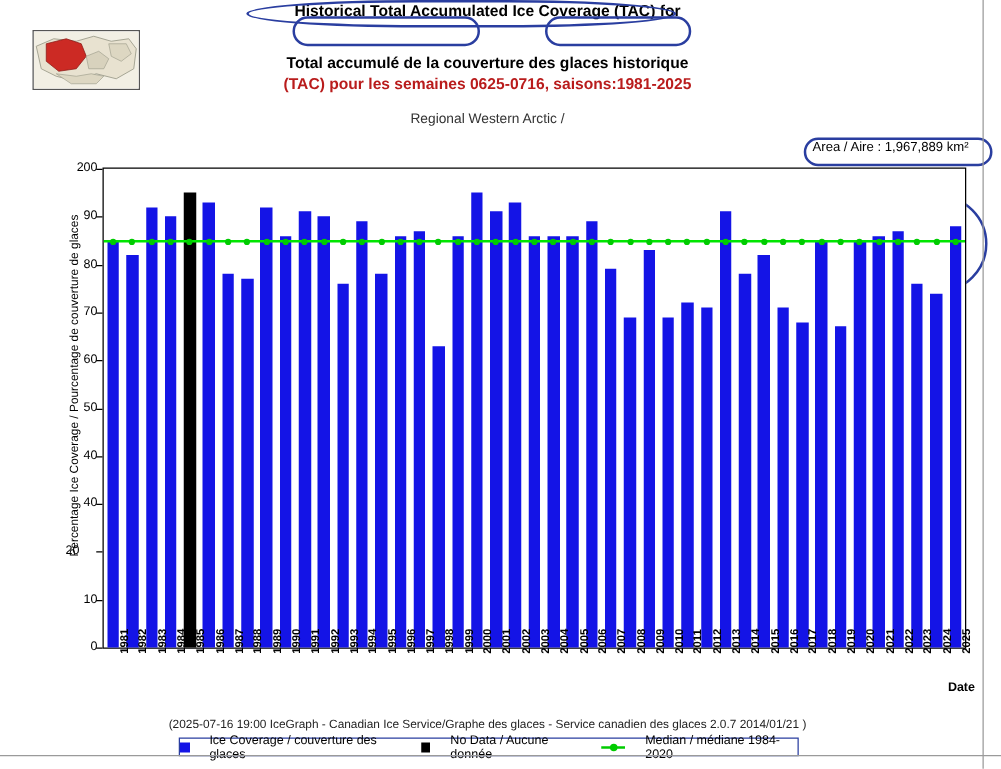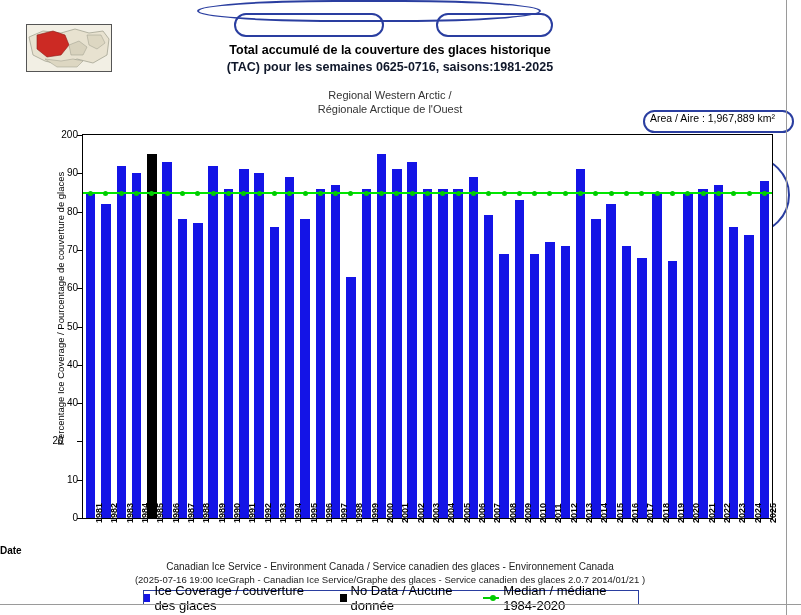--- a/index.html
+++ b/index.html
@@ -62,21 +62,21 @@
     font-weight: bold;
     color: #000000;
   }
   .title-fr2 {
     position: absolute;
     left: 0; top: 60px;
     width: 780px;
     text-align: center;
     font-size: 12.5px;
     font-weight: bold;
-    color: #0f172a;
+    color: #b91c1c;
   }
   .subtitle1 {
     position: absolute;
     left: 0; top: 89px;
     width: 780px;
     text-align: center;
     font-size: 11px;
     color: #333333;
   }
   .subtitle2 {
@@ -215,21 +215,21 @@
     color: #000000;
     transform: rotate(-90deg);
     transform-origin: left top;
     white-space: nowrap;
     font-weight: bold;
   }
   .xaxis-title {
     position: absolute;
     left: 0; top: 545px;
     width: 780px;
-    text-align: left;
+    text-align: right;
     font-size: 10px;
     font-weight: bold;
     color: #000000;
   }
 
   
   .footer1 {
     position: absolute;
     left: 0; top: 561px;
     width: 780px;
@@ -255,22 +255,22 @@
     box-sizing: border-box;
     display: flex;
     align-items: center;
     justify-content: center;
     gap: 14px;
     background: #ffffff;
   }
   .legend-item {
     display: flex;
     align-items: center;
-    gap: 4px;
-    font-size: 13px;
+    gap: 16px;
+    font-size: 10px;
     color: #000000;
   }
   .swatch-blue {
     width: 8px; height: 8px; background: #1414e6;
   }
   .swatch-black {
     width: 8px; height: 8px; background: #000000;
   }
   .swatch-green {
     width: 20px; height: 2px; background: #00cc00; position: relative;
@@ -293,24 +293,24 @@
     <svg width="84" height="46" viewBox="0 0 84 46">
       <rect x="0" y="0" width="84" height="46" fill="#f2efe4"></rect>
       <path d="M2 12 L16 6 L34 8 L48 4 L62 8 L76 6 L82 14 L80 30 L66 38 L50 34 L34 40 L18 36 L6 30 Z" fill="#e8e2d0" stroke="#9b9b8a" stroke-width="0.7"></path>
       <path d="M10 10 L26 6 L38 10 L42 20 L34 30 L20 32 L10 24 Z" fill="#cc2a24" stroke="#8b1a16" stroke-width="0.6"></path>
       <path d="M42 20 L52 16 L60 22 L56 30 L44 30 Z" fill="#d8d2bd" stroke="#9b9b8a" stroke-width="0.5"></path>
       <path d="M60 10 L74 10 L78 18 L70 24 L62 20 Z" fill="#ddd7c2" stroke="#9b9b8a" stroke-width="0.5"></path>
       <path d="M18 34 L34 36 L46 34 L56 36 L50 42 L30 42 Z" fill="#ddd7c2" stroke="#9b9b8a" stroke-width="0.5"></path>
     </svg>
   </div>
 
+  <div class="title-en">Historical Total Accumulated Ice Coverage (TAC) for</div>
   <div class="title-fr1">Total accumulé de la couverture des glaces historique</div>
   <div class="title-fr2">(TAC) pour les semaines 0625-0716, saisons:1981-2025</div>
   <div class="subtitle1">Regional Western Arctic /</div>
-  <div class="subtitle2">Régionale Arctique de l'Ouest</div>
 
   <div class="annot" style="left:197px; top:0px; width:340px; height:18px;"></div>
   <div class="annot-box" style="left:234px; top:13px; width:146px; height:20px;"></div>
   <div class="annot-box" style="left:436px; top:13px; width:113px; height:20px;"></div>
   <div class="annot-box" style="left:643px; top:110px; width:147px; height:19px;"></div>
   <div class="annot-circle" style="left:712px; top:156px; width:74px; height:74px;"></div>
 
   <div class="area-label">Area / Aire : 1,967,889 km²</div>
 
   <div class="plot-wrap">
@@ -477,21 +477,20 @@
       <div class="median-dot" style="left: 657.289px; top: 62.95px;"></div>
       <div class="median-dot" style="left: 672.6px; top: 62.95px;"></div>
       <div class="median-dot" style="left: 687.911px; top: 62.95px;"></div>
       <div class="median-dot" style="left: 703.222px; top: 62.95px;"></div>
       <div class="median-dot" style="left: 718.533px; top: 62.95px;"></div>
       <div class="median-dot" style="left: 733.844px; top: 62.95px;"></div>
     </div>
 
   <div class="xaxis-title">Date</div>
 
-  <div class="footer1">Canadian Ice Service - Environment Canada / Service canadien des glaces - Environnement Canada</div>
   <div class="footer2">(2025-07-16 19:00 IceGraph - Canadian Ice Service/Graphe des glaces - Service canadien des glaces 2.0.7 2014/01/21 )</div>
 
   <div class="legend">
     <div class="legend-item">
       <span class="swatch-blue"></span>
       <span>Ice Coverage / couverture des glaces</span>
     </div>
     <div class="legend-item">
       <span class="swatch-black"></span>
       <span>No Data / Aucune donnée</span>

